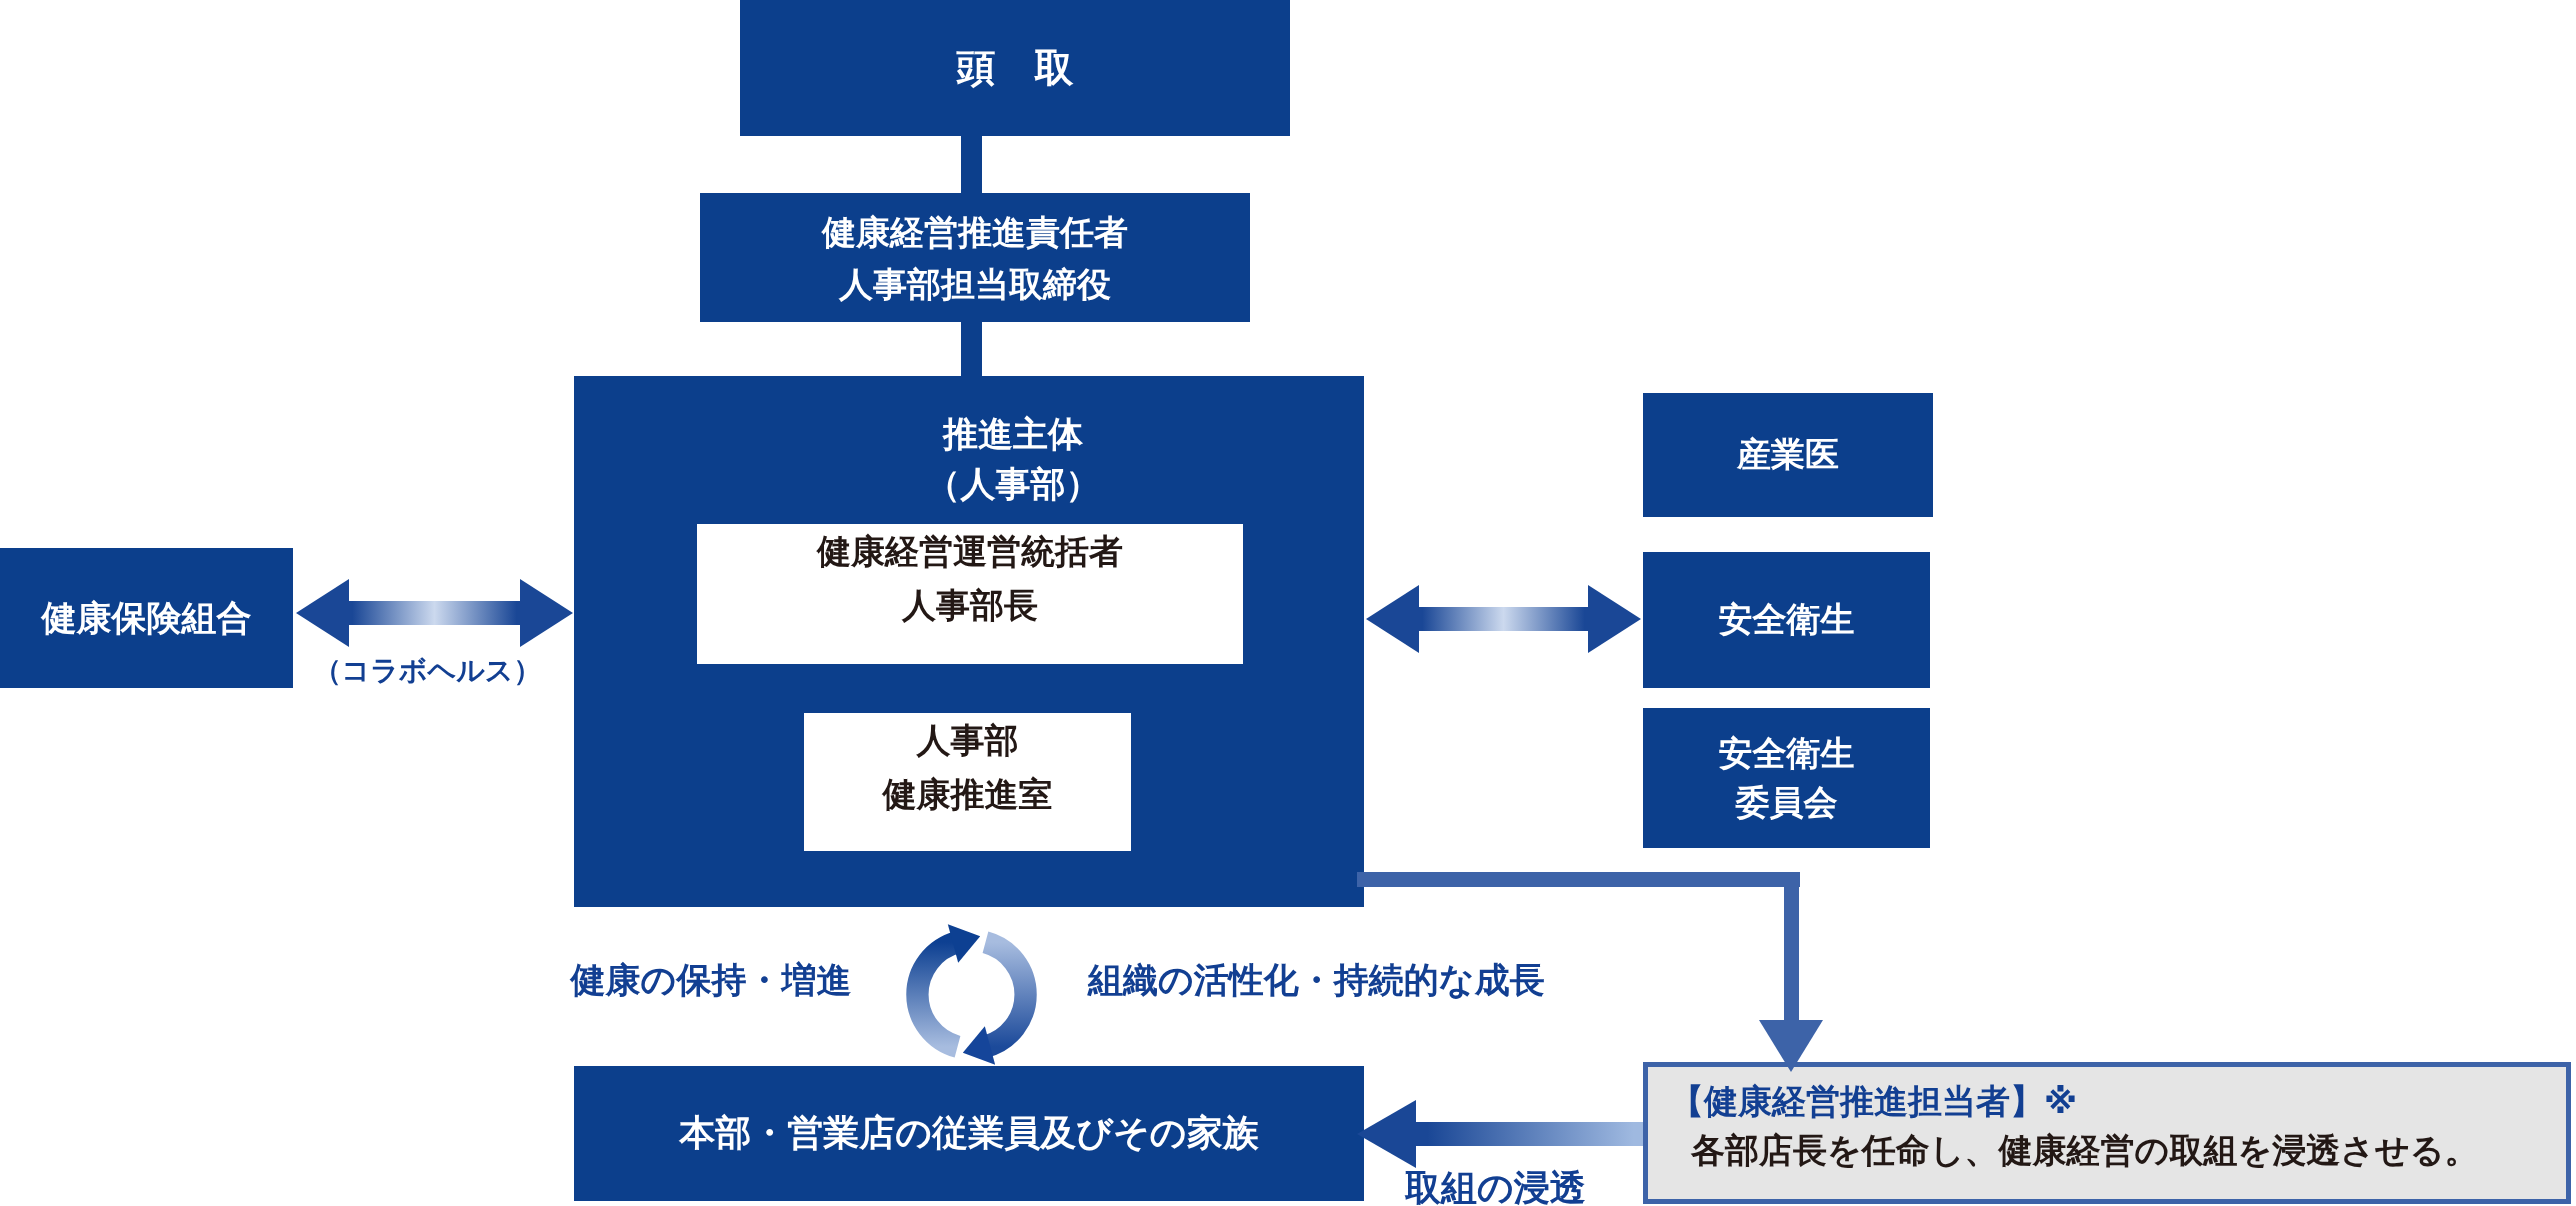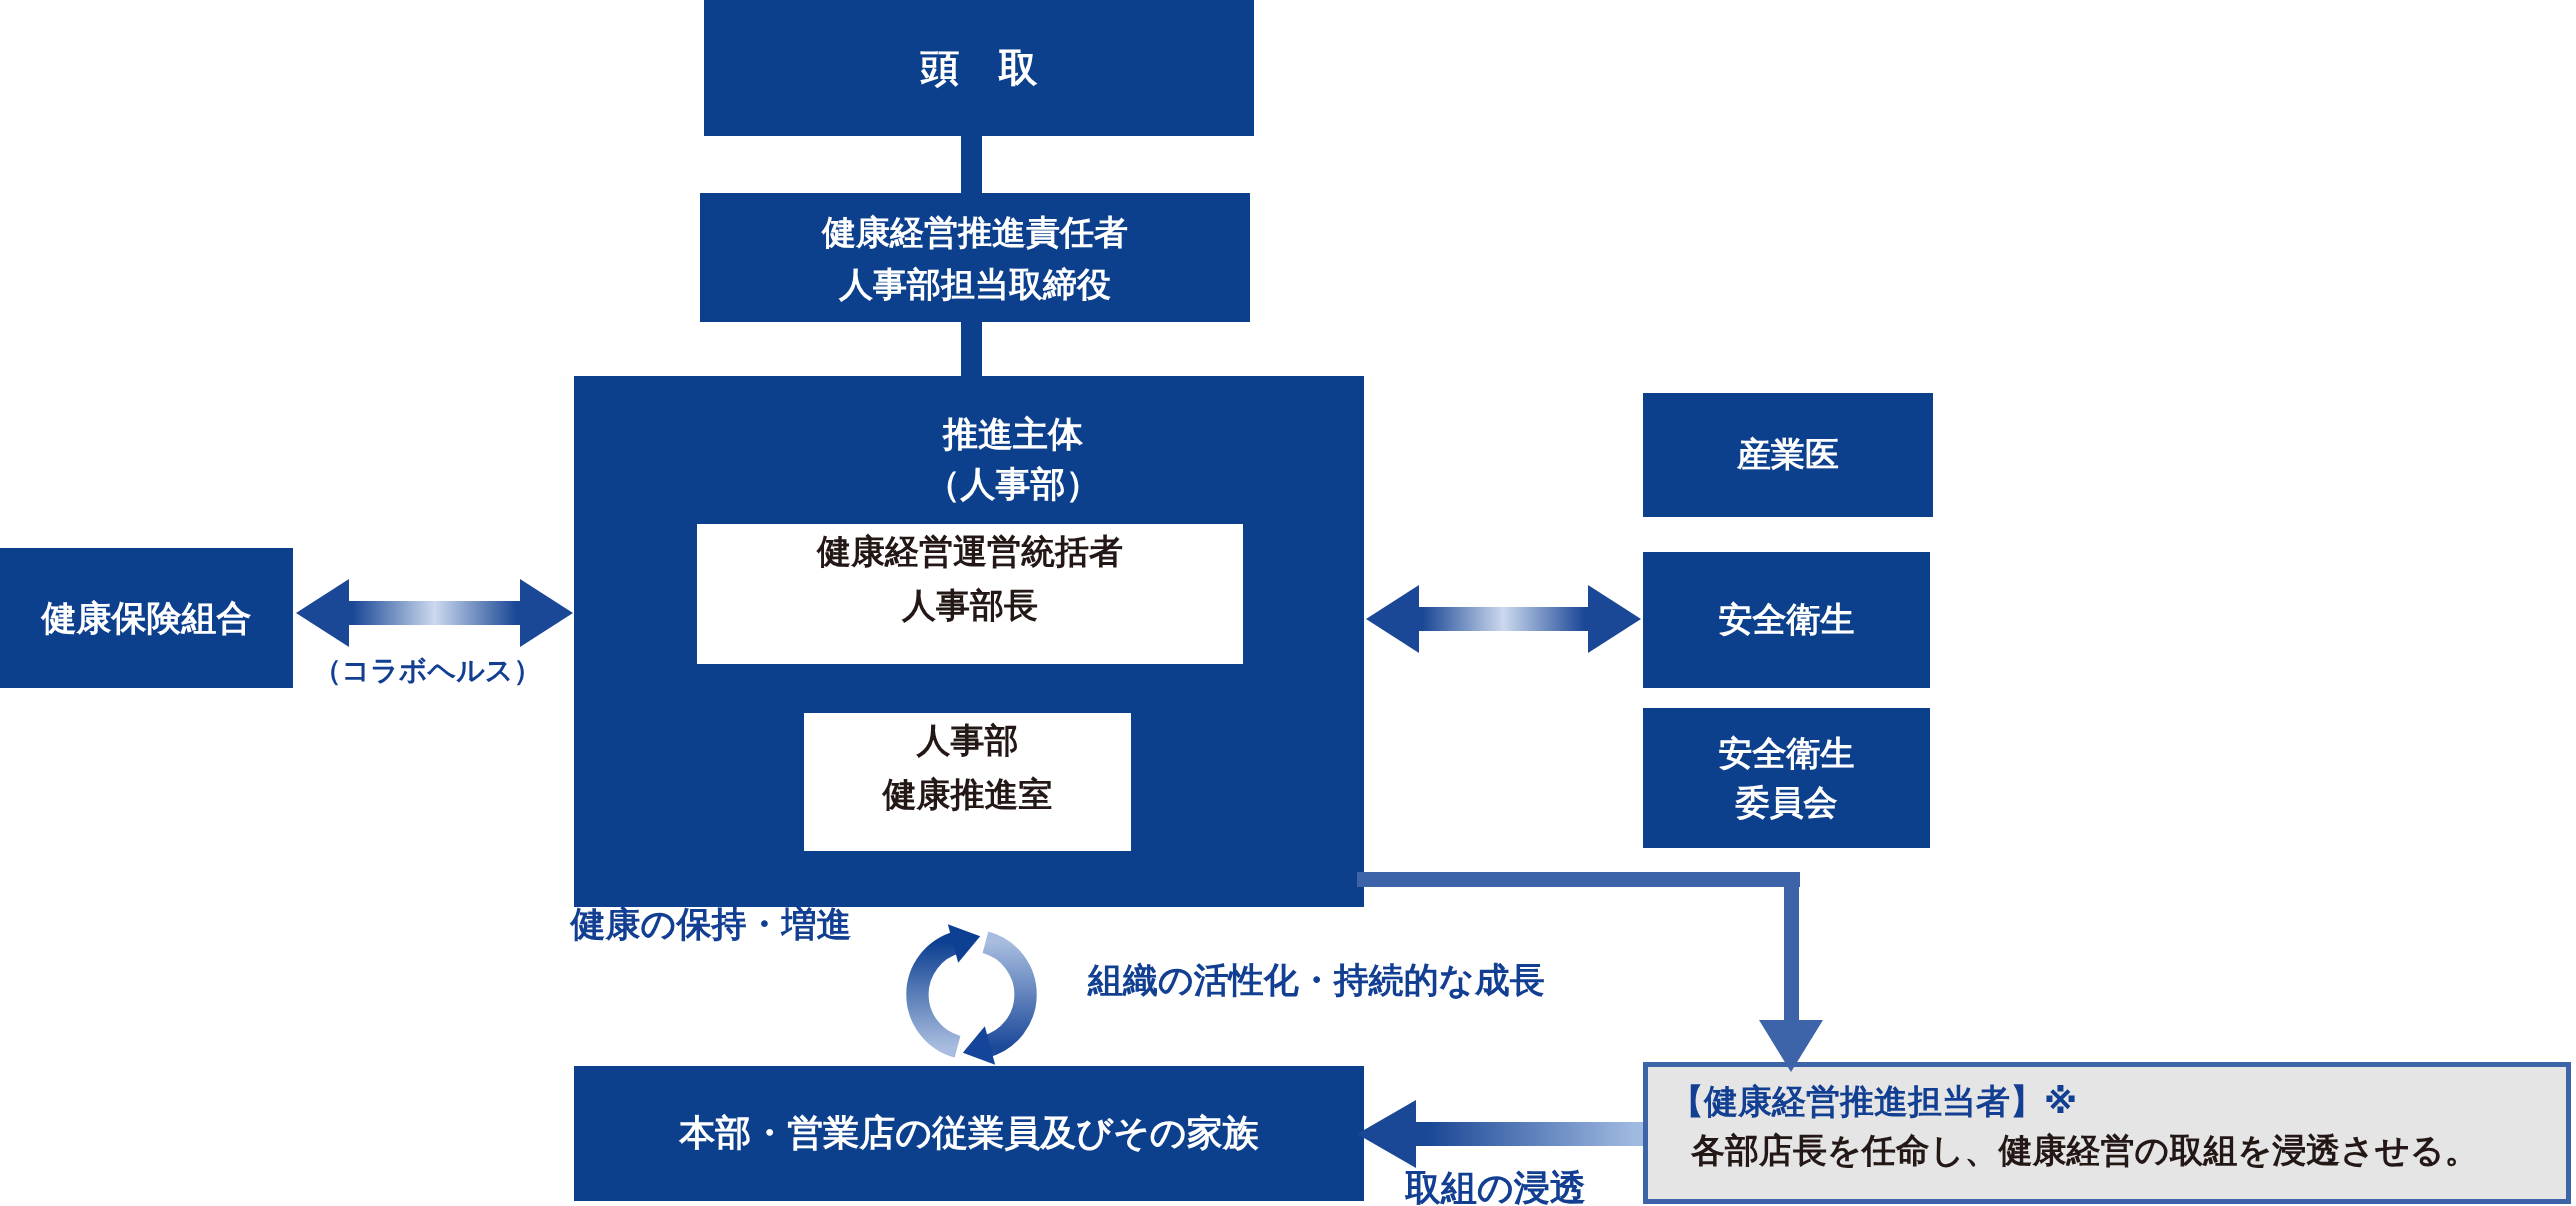--- a/index.html
+++ b/index.html
@@ -15,21 +15,21 @@
   #stage{
     position:relative;width:2576px;height:1206px;background:#fff;overflow:hidden;
     font-family:"DejaVu Sans","Liberation Sans",sans-serif;font-weight:bold;
   }
   .abs{position:absolute;}
   .navybox{background:var(--navy);color:#fff;text-align:center;display:flex;flex-direction:column;justify-content:center;}
   .whitebox{background:#fff;color:var(--tblack);text-align:center;display:flex;flex-direction:column;justify-content:flex-start;}
   .conn{background:var(--navy);}
   .bluetext{color:var(--tblue);}
 
-  #president{left:704px;top:0;width:550px;height:136px;font-size:39px;}
+  #president{left:740px;top:0;width:550px;height:136px;font-size:39px;}
   #conn1{left:961px;top:133px;width:21px;height:61px;}
   #responsible{left:700px;top:193px;width:550px;height:129px;font-size:34px;line-height:52px;}
   #conn2{left:961px;top:321px;width:21px;height:57px;}
   #mainbox{left:574px;top:376px;width:790px;height:531px;background:var(--navy);}
   #main-title{left:574px;top:409px;width:790px;text-align:center;color:#fff;font-size:35px;line-height:50px;margin-left:44px;}
   #supervisor{left:697px;top:524px;width:546px;height:140px;font-size:34px;line-height:54px;}
   #office{left:804px;top:713px;width:327px;height:138px;font-size:34px;line-height:54px;}
 
   #insurance{left:0;top:548px;width:293px;height:140px;font-size:35px;}
   #collabo-arrow{left:296px;top:579px;width:277px;height:68px;display:flex;align-items:center;}
@@ -45,21 +45,21 @@
   .ah.right{border-top:34px solid transparent;border-bottom:34px solid transparent;border-left:53px solid var(--adark);}
   .shaft{flex:1;height:23.4px;}
   .shaft.dbl{background:linear-gradient(90deg,var(--adark) 2%,var(--alight) 50%,var(--adark) 98%);}
   .shaft.single{background:linear-gradient(90deg,var(--adark) 5%,var(--alight2) 95%);height:24.6px;}
 
   #elbow-h{left:1357px;top:872px;width:443px;height:15px;background:var(--conn);}
   #elbow-v{left:1784px;top:872px;width:15px;height:150px;background:var(--conn);}
   #elbow-head{left:1759px;top:1020px;width:0;height:0;border-left:32px solid transparent;border-right:32px solid transparent;border-top:52px solid var(--conn);z-index:3;}
 
   #cycle{left:894px;top:917px;width:155px;height:155px;}
-  #cycle-left{left:559px;top:905px;width:304px;text-align:center;font-size:35px;line-height:39px;}
+  #cycle-left{left:559px;top:961px;width:304px;text-align:center;font-size:35px;line-height:39px;}
   #cycle-right{left:1088px;top:961px;width:492px;text-align:left;font-size:35px;line-height:39px;}
 
   #employees{left:574px;top:1066px;width:790px;height:135px;font-size:36px;}
 
   #pen-arrow{left:1357px;top:1100px;width:288px;height:68px;display:flex;align-items:center;}
   #pen-arrow .ah.left{border-top:34px solid transparent;border-bottom:34px solid transparent;border-right:59px solid var(--adark);}
   #pen-label{left:1405px;top:1169px;width:246px;text-align:left;font-size:36px;line-height:37px;}
 
   #note{left:1643px;top:1062px;width:928px;height:142px;border:5.9px solid var(--conn);box-sizing:border-box;background:#e5e5e5;z-index:2;}
   #note-title{margin:15px 0 0 22px;font-size:34px;line-height:39px;color:var(--tblue);}

